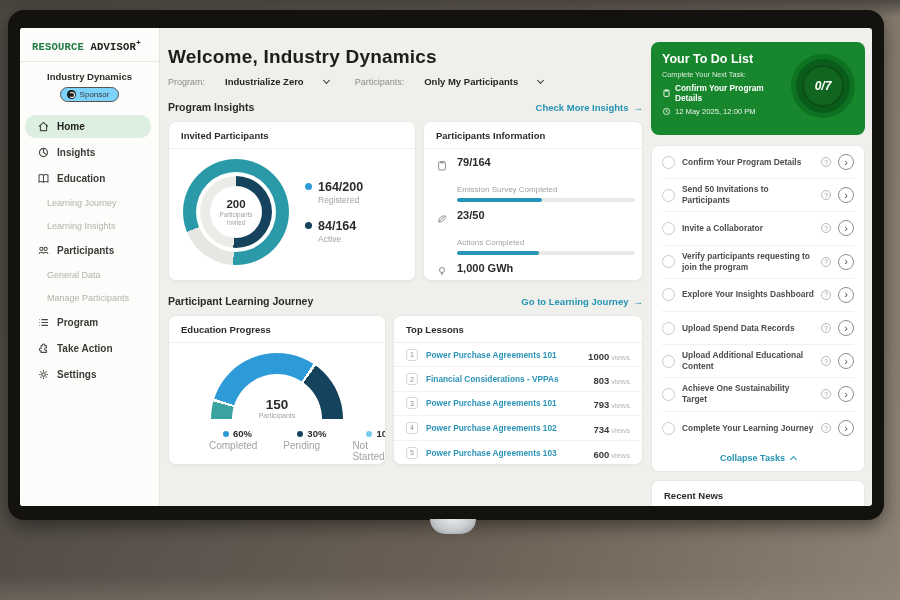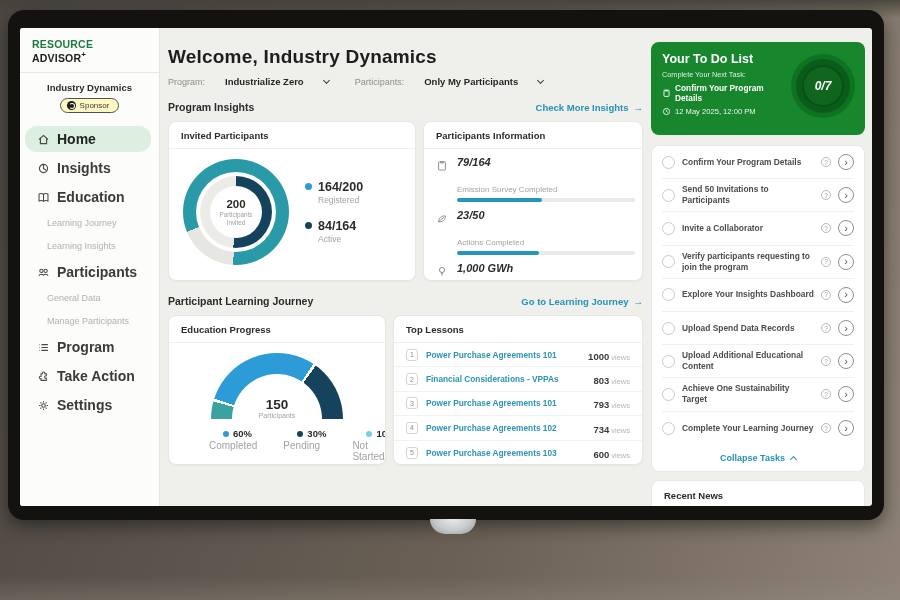--- a/index.html
+++ b/index.html
@@ -16,30 +16,30 @@
   .monitor { position:absolute; left:8px; top:10px; width:876px; height:510px;
     background:#14120f; border-radius:16px; box-shadow:0 6px 18px rgba(0,0,0,.45); }
   .stand-nub { position:absolute; left:430px; top:519px; width:46px; height:15px;
     background:radial-gradient(ellipse at 50% 0%, #e8eaeb 0%, #c6c9cb 55%, #8f9294 100%);
     border-radius:0 0 24px 24px; }
   .screen { position:absolute; left:12px; top:18px; width:852px; height:478px;
     background:#efefec; border-radius:3px; overflow:hidden; display:flex; }
 
   
   .sidebar { width:140px; background:#fcfcfa; border-right:1px solid #e4e4e0; flex:none; padding-top:10px; }
-  .logo { padding:0 12px 8px 12px; font-size:10.5px; font-weight:bold; letter-spacing:.2px; border-bottom:1px solid #e7e7e3; }
+  .logo { padding:0 0 8px 12px; font-size:10.5px; font-weight:bold; letter-spacing:.2px; border-bottom:1px solid #e7e7e3;font-family:Liberation Mono, monospace; }
   .logo .g { color:#1d7a40; } .logo .d { color:#20201e; } .logo .p { color:#20201e; font-size:8px; vertical-align:super; }
   .org { text-align:center; font-size:9.5px; font-weight:bold; color:#2c2c2a; margin-top:9px; }
   .badge { width:max-content; margin:5px auto 0; border:1px solid #55524e; border-radius:10px;
-    padding:2px 9px 2px 6px; display:flex; align-items:center; gap:4px; font-size:8px; color:#3a3a38; background:#fef9c3; }
+    padding:2px 9px 2px 6px; display:flex; align-items:center; gap:4px; font-size:8px; color:#3a3a38; background:#7dd3fc; }
   .badge .bdot { width:9px; height:9px; border-radius:50%; background:#1d1d1b; position:relative; }
   .badge .bdot::after{ content:""; position:absolute; left:2.5px; top:2.5px; width:4px; height:4px; border-radius:50%; border:1px solid #fff; border-left-color:transparent; }
   .nav { margin-top:12px; display:flex; flex-direction:column; }
   .nav-item { display:flex; align-items:center; gap:7px; padding:5px 6px 5px 12px; margin:1.5px 8px 1.5px 5px;
-    font-size:14px; font-weight:bold; color:#3b3b39; border-radius:12px; cursor:default; }
+    font-size:10px; font-weight:bold; color:#3b3b39; border-radius:12px; cursor:default; }
   .nav-item.active { background:#dcefe0; color:#232321; }
   .nav-item svg { flex:none; stroke:#4a4a48; }
   .nav-sub { padding:5px 6px 5px 27px; margin:1.5px 0; font-size:9px; color:#b3b1ad; }
 
   
   .main { flex:1; padding:18px 7px 0 8px; min-width:0; }
   .h1 { font-size:19px; font-weight:bold; color:#1d1d1b; letter-spacing:.2px; }
   .filters { display:flex; align-items:center; gap:26px; margin-top:8px; }
   .filter { display:flex; align-items:center; gap:20px; font-size:9px; color:#8d8d8a; }
   .filter b { color:#262624; font-size:9.5px; }
@@ -69,21 +69,21 @@
   .dot.blue { background:#2d9bd8; } .dot.navy { background:#15425d; } .dot.lblue { background:#74cdf0; }
   .lg-val { font-size:12.5px; font-weight:bold; color:#2b2b29; }
   .lg-lab { font-size:8.5px; color:#a4a2a0; margin-top:1px; }
 
   
   .c-pinfo { width:220px; height:160px; }
   .pi-body { padding:7px 12px 0; display:flex; flex-direction:column; gap:7px; }
   .pi-row { display:flex; gap:8px; }
   .pi-ic { width:13px; padding-top:2px; flex:none; }
   .pi-ic svg { stroke:#8d8d8a; }
-  .pi-val { font-size:11px; font-weight:bold; color:#2b2b29;font-style:italic; }
+  .pi-val { font-size:11px; font-weight:bold; color:#2b2b29; }
   .pi-lab { font-size:8px; color:#a4a2a0; margin-top:17px; }
   .pbar { width:178px; height:4px; background:#e9e9e6; border-radius:2px; margin-top:4px; }
   .pbar-fill { height:4px; background:#2596ba; border-radius:2px; }
 
   
   .c-edu { width:218px; height:150px; }
   .gauge-wrap { display:flex; justify-content:center; margin-top:10px; }
   .gauge { position:relative; width:132px; height:66px; overflow:hidden; }
   .gauge-circle { position:absolute; left:0; top:0; width:132px; height:132px; border-radius:50%; }
   .gauge-hole { position:absolute; left:21px; top:21px; width:90px; height:90px; border-radius:50%; background:#fff; }

